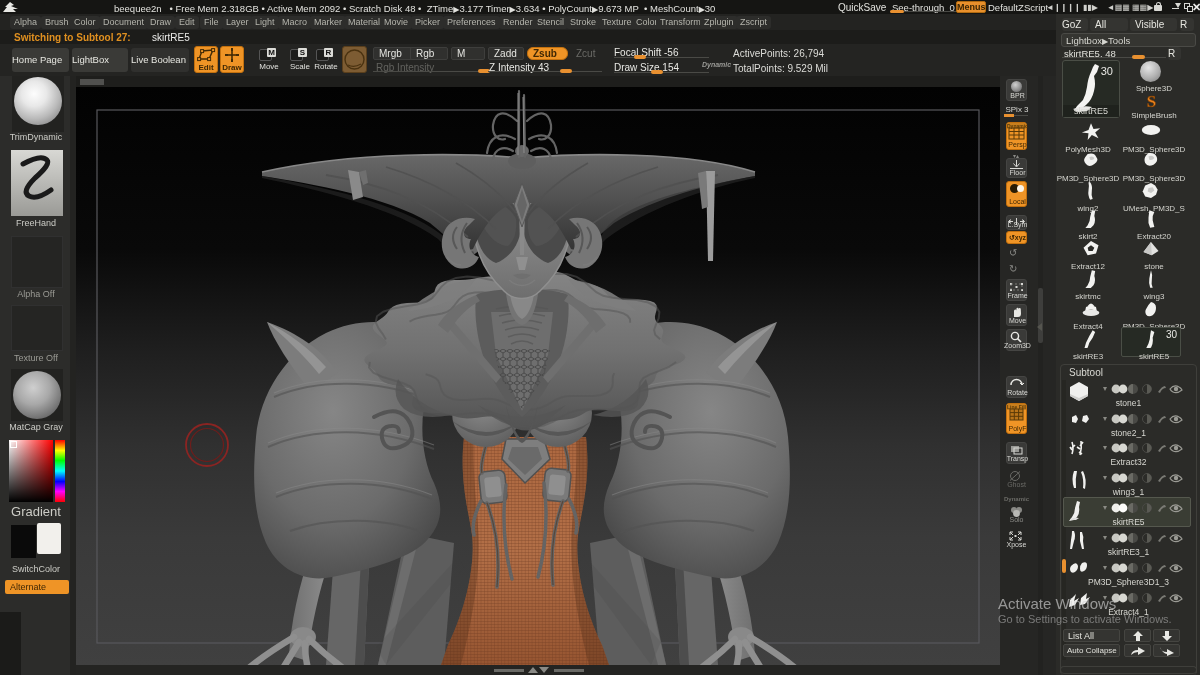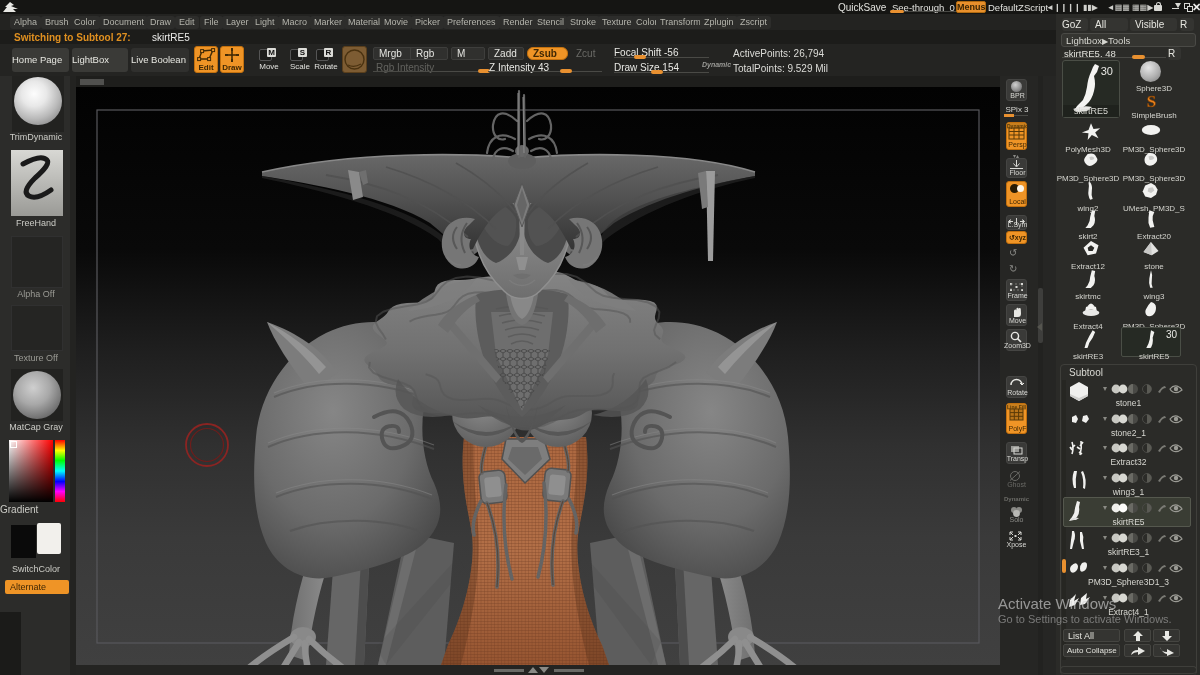--- a/index.html
+++ b/index.html
@@ -14,20 +14,21 @@
 </style>
 </head>
 <body>
 <div id="root">
 
 <div class="abs" style="left:0;top:0;width:1200px;height:14px;background:#151513;"></div>
 <svg class="abs" style="left:2px;top:1px" width="18" height="12" viewBox="0 0 18 12">
   <path d="M1 11 L5 6 L3 6 L8 1 L12 4 L9 5 L16 8 L11 8 L14 11 Z" fill="#e8e8e4"></path>
 </svg>
 <div class="abs" style="left:24px;top:15px;font-size:10px;color:#ececea;">ZBrush 4R8 P2</div>
+<div class="abs" style="left:114px;top:2.5px;font-size:9.5px;color:#e2e2de;">beequee2n&nbsp;&nbsp;&nbsp;• Free Mem 2.318GB • Active Mem 2092 • Scratch Disk 48 •&nbsp; ZTime<span style="font-size:8px">▶</span>3.177 Timer<span style="font-size:8px">▶</span>3.634 • PolyCount<span style="font-size:8px">▶</span>9.673 MP&nbsp; • MeshCount<span style="font-size:8px">▶</span>30</div>
 <div class="abs" style="left:838px;top:2px;font-size:10px;color:#e2e2de;">QuickSave</div>
 <div class="abs" style="left:892px;top:2px;font-size:9.5px;color:#e2e2de;">See-through&nbsp; 0</div>
 <div class="abs" style="left:890px;top:11px;width:75px;height:1px;background:#4a4a46;"></div>
 <div class="abs" style="left:890px;top:10px;width:14px;height:3px;background:#e89030;border-radius:2px;"></div>
 <div class="abs" style="left:956px;top:1px;width:30px;height:12px;background:#e8902c;border-radius:2px;border:1px solid #b06a10;color:#3a2504;font-size:9px;font-weight:bold;text-align:center;line-height:11px;">Menus</div>
 <div class="abs" style="left:988px;top:2px;font-size:9.5px;color:#e2e2de;">DefaultZScript</div>
 <div class="abs" style="left:1046px;top:3px;font-size:8px;color:#d0d0cc;">◄❙❙❙❙&nbsp;▮▮▶&nbsp;&nbsp;&nbsp;&nbsp;◄▦▦&nbsp;▦▦▶</div>
 
 <div class="abs" style="left:1154px;top:5px;width:8px;height:6px;background:#d8d8d4;border-radius:1px;"></div>
     <div class="abs" style="left:1155.5px;top:2px;width:5px;height:4px;border:1.2px solid #d8d8d4;border-bottom:none;border-radius:3px 3px 0 0;"></div>
@@ -157,21 +158,21 @@
       <div class="abs" style="left:0;top:277px;width:72px;font-size:9px;color:#9a9a94;text-align:center;">Texture Off</div>
       <div class="abs" style="left:11px;top:293px;width:52px;height:52px;background:#222220;">
 <div class="abs" style="left:2px;top:2px;width:48px;height:48px;border-radius:50%;background:radial-gradient(circle at 42% 35%, #cfcfcf 0%, #a8a8a8 40%, #6e6e6e 75%, #4a4a4a 100%);"></div>
       </div>
       <div class="abs" style="left:0;top:346px;width:72px;font-size:9px;color:#ccccc6;text-align:center;">MatCap Gray</div>
       <div class="abs" style="left:9px;top:364px;width:56px;height:62px;">
 <div class="abs" style="left:0;top:0;width:44px;height:62px;background:linear-gradient(to bottom, rgba(0,0,0,0) 0%, #000 100%), linear-gradient(to right, #fff 0%, #f00 100%);"></div>
 <div class="abs" style="left:1px;top:1px;width:7px;height:7px;border:1px solid #fff;background:transparent;"></div>
 <div class="abs" style="left:46px;top:0;width:10px;height:62px;background:linear-gradient(to bottom,#f00 0%,#ff0 17%,#0f0 33%,#0ff 50%,#00f 67%,#f0f 83%,#f00 100%);"></div>
       </div>
-      <div class="abs" style="left:0;top:428px;width:72px;font-size:10px;color:#ccccc6;">Gradient</div>
+      <div class="abs" style="left:0;top:428px;width:72px;font-size:13px;color:#ccccc6;text-align:center;">Gradient</div>
       <div class="abs" style="left:11px;top:449px;width:25px;height:33px;background:#0a0a0a;"></div>
       <div class="abs" style="left:37px;top:447px;width:24px;height:31px;background:#f2f0ec;border-radius:2px;"></div>
       <div class="abs" style="left:0;top:488px;width:72px;font-size:9px;color:#ccccc6;text-align:center;">SwitchColor</div>
       <div class="abs" style="left:5px;top:504px;width:64px;height:14px;background:#ef9426;border-radius:2px;color:#402804;font-size:9px;line-height:14px;padding-left:5px;">Alternate</div>
       <div class="abs" style="left:0;top:536px;width:21px;height:63px;background:#1b1b19;"></div>
       <div class="abs" style="left:70px;top:0;width:6px;height:599px;background:#232321;"></div>
     </div>
 
 <div class="abs" style="left:76px;top:76px;width:924px;height:11px;background:#1e1e1c;">
   <div class="abs" style="left:4px;top:3px;width:24px;height:6px;background:#50504e;"></div>

